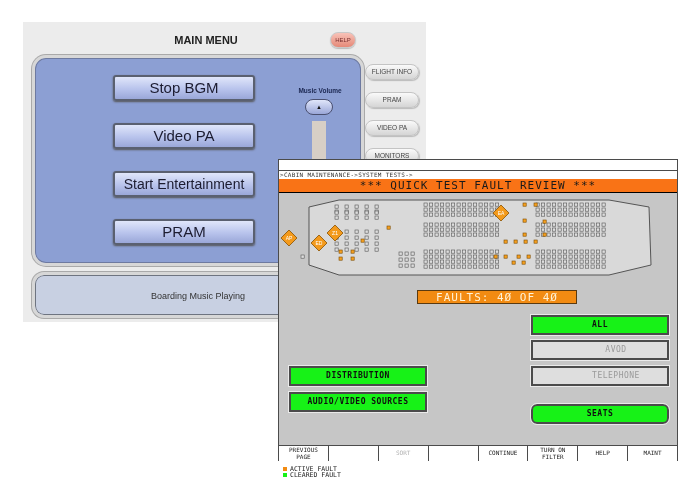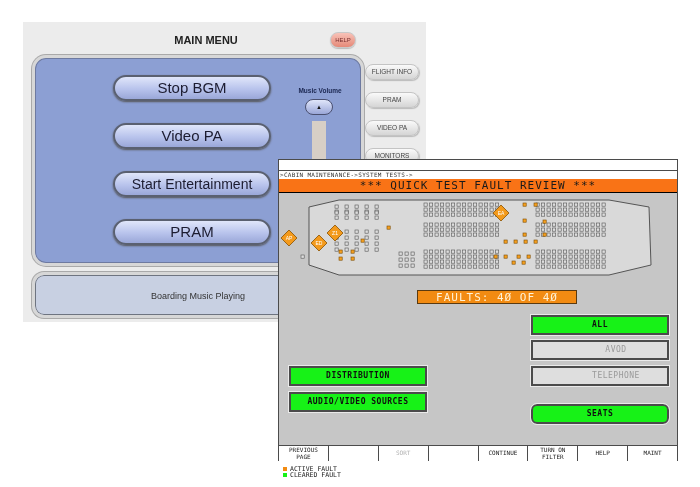--- a/index.html
+++ b/index.html
@@ -6,21 +6,21 @@
   html, body { width: 700px; height: 487px; background: #ffffff; overflow: hidden; }
   body { position: relative; font-family: "Liberation Sans", sans-serif; }
 
   
   #main-menu { position: absolute; left: 23px; top: 22px; width: 403px; height: 300px; background: #ececec; }
   #mm-title { position: absolute; left: 98px; top: 12px; width: 170px; text-align: center; font-weight: bold; font-size: 11px; color: #222; }
   #help-btn { position: absolute; left: 307px; top: 10px; width: 26px; height: 16px; border-radius: 8px;
     background: linear-gradient(#f8c2b8, #e58978); border: 1px solid #c8c8c8; font-size: 6px; color: #7a3030; text-align: center; line-height: 14px; box-shadow: 0 1px 1px #bbb; }
   #blue-panel { position: absolute; left: 9px; top: 33px; width: 332px; height: 211px; border-radius: 14px;
     background: #8c9fd3; border: 3px solid #d7d7d7; box-shadow: inset 0 0 0 1px #6e7aa0, 0 0 0 1px #a9a9a9; }
-  .pill { position: absolute; left: 78px; width: 158px; height: 26px; border-radius: 13px;
+  .pill { position: absolute; left: 78px; width: 142px; height: 26px; border-radius: 3px;
     background: linear-gradient(#e0e6fa 0%, #b8c3ec 55%, #9aa7d8 100%); border: 2px solid #5a6070;
     box-shadow: 0 1px 2px #555; font-size: 15px; color: #1c1c30; text-align: center; line-height: 22px; }
   .pill.p1 { top: 17px; } .pill.p2 { top: 65px; } .pill.p3 { top: 113px; font-size: 14px; } .pill.p4 { top: 161px; }
   #vol-label { position: absolute; left: 255px; top: 29px; width: 60px; text-align: center; font-size: 6.5px; font-weight: bold; color: #1a2650; }
   #vol-up { position: absolute; left: 270px; top: 41px; width: 28px; height: 16px; border-radius: 8px;
     background: linear-gradient(#e0e6fa, #9aa7d8); border: 1px solid #4a5070; text-align: center; font-size: 6px; line-height: 14px; color: #111; }
   #vol-track { position: absolute; left: 277px; top: 63px; width: 14px; height: 150px; background: #d7cfc6; }
   .side-btn { position: absolute; left: 342px; width: 54px; height: 16px; border-radius: 8px;
     background: linear-gradient(#fafafa, #d5d5d5); border: 1px solid #c4c4c4; font-size: 6.5px; color: #444; text-align: center; line-height: 14px; box-shadow: 1px 1px 1px #bbb; }
   .side-btn.s1 { top: 42px; } .side-btn.s2 { top: 70px; } .side-btn.s3 { top: 98px; } .side-btn.s4 { top: 126px; }

